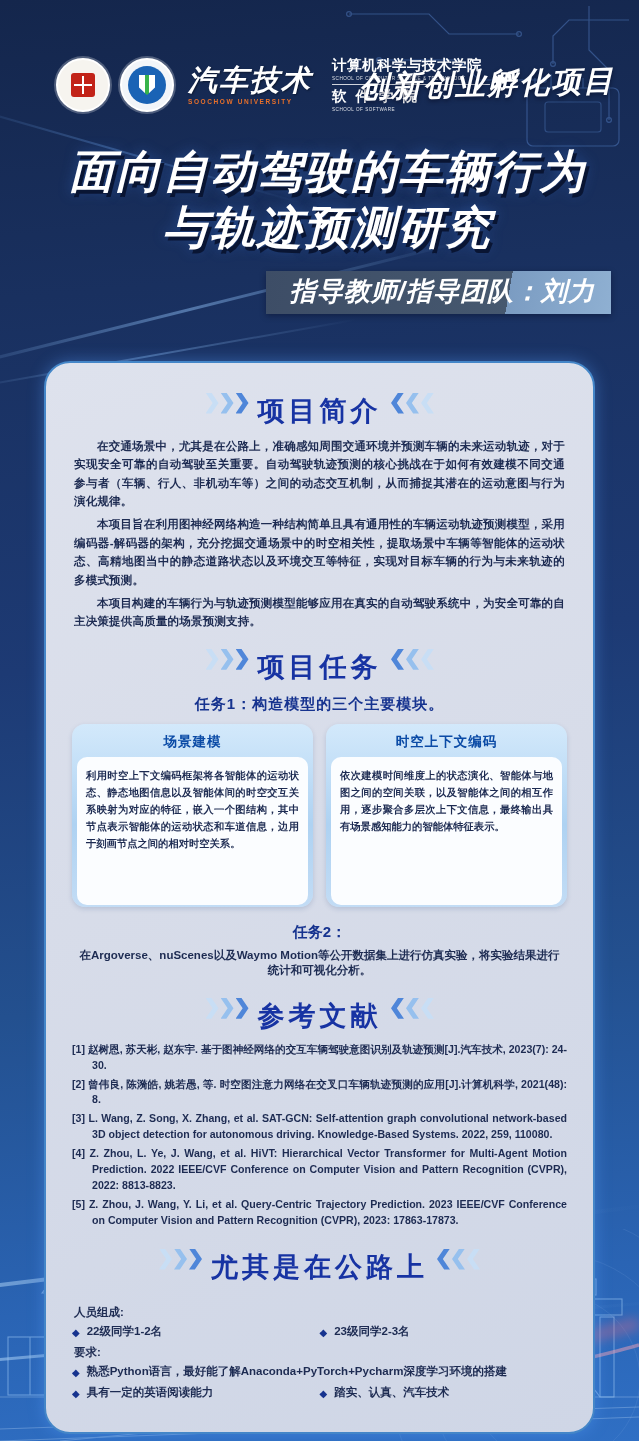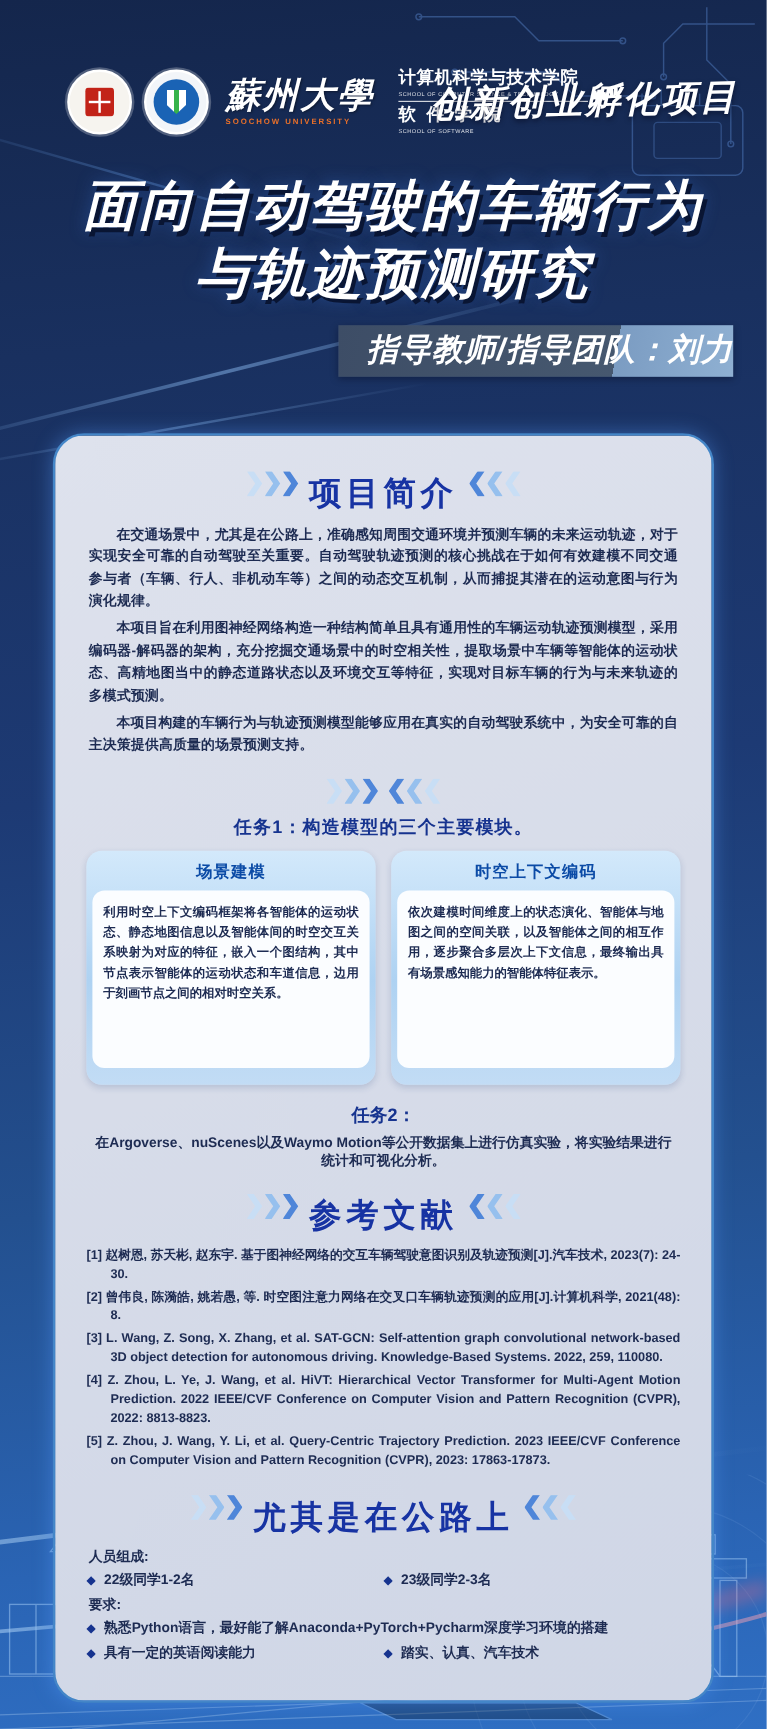--- a/index.html
+++ b/index.html
@@ -42,47 +42,47 @@
   .col-cn2{font-size:14.5px;font-weight:800;letter-spacing:9px;line-height:1.15;}
   .badge{position:absolute;top:64px;right:24px;z-index:3;color:#fff;font-size:30px;font-weight:800;
         font-style:italic;letter-spacing:2px;transform:rotate(-1.5deg);
         font-family:"Liberation Serif","DejaVu Serif",serif;text-shadow:0 2px 4px rgba(0,0,20,.5);}
   
   .title-wrap{position:relative;z-index:3;text-align:center;margin-top:32px;color:#fff;padding-left:16px;}
   .title-line{font-size:45px;font-weight:900;font-style:italic;letter-spacing:2px;line-height:1.25;
         text-shadow:3px 4px 0 rgba(8,18,46,.9),0 0 14px rgba(60,120,220,.45);}
   .advisor-row{position:relative;z-index:3;text-align:right;margin:14px 28px 0 0;}
   .advisor{display:inline-block;color:#fff;font-size:26px;font-weight:800;font-style:italic;
-        letter-spacing:1px;padding:3px 0 5px 24px;
+        letter-spacing:1px;padding:3px 16px 5px 24px;
         background:linear-gradient(100deg,#3d4d66 0%,#46586f 70%,#7b9cc2 70%,#8fb0d2 100%);
         box-shadow:0 2px 6px rgba(0,0,20,.35);}
   
   .card{position:relative;z-index:3;margin:47px 44px 0 44px;border-radius:26px;
         background:linear-gradient(160deg,#dee2ed 0%,#d7dce9 45%,#cfd6e6 100%);
         border:2px solid #4486c8;box-shadow:0 0 16px rgba(90,160,255,.4);
         padding:20px 26px 26px 26px;color:#1d2b52;}
   .sec-head{display:flex;align-items:flex-start;justify-content:center;gap:9px;margin:10px 0 8px 0;}
   .sec-title{font-size:27px;font-weight:900;color:#1733a3;letter-spacing:4px;}
   .chv{width:13px;height:21px;clip-path:polygon(0 0,45% 0,100% 50%,45% 100%,0 100%,55% 50%);}
   .chv.l{transform:scaleX(-1);}
   .chvgrp{display:flex;gap:2px;}
   .para{font-size:11.5px;font-weight:600;line-height:1.62;text-align:justify;text-indent:2em;
         margin:0 2px 4px 2px;letter-spacing:.2px;}
   .task-label{font-size:15px;font-weight:800;color:#16338f;text-align:center;margin:10px 0 10px 0;letter-spacing:1px;}
   .modules{display:flex;gap:13px;}
   .module{flex:1;background:linear-gradient(180deg,#d3e9fb 0%,#aed2f2 55%,#c2dcf5 100%);
-        border-radius:13px;padding:4px 5px 14px 5px;box-shadow:0 2px 5px rgba(40,70,130,.18);}
+        border-radius:13px;padding:4px 5px 2px 5px;box-shadow:0 2px 5px rgba(40,70,130,.18);}
   .module-title{text-align:center;font-size:13.5px;font-weight:800;color:#0b4ba6;padding:5px 0 6px 0;letter-spacing:1px;}
   .module-body{background:#fbfdff;border-radius:10px;padding:10px 9px;font-size:10.3px;font-weight:600;
         color:#1d2b52;text-align:justify;line-height:1.66;min-height:128px;}
   .task2-label{font-size:15px;font-weight:800;color:#16338f;text-align:center;margin:16px 0 6px 0;}
   .task2-body{font-size:11.5px;font-weight:600;text-align:center;margin:0 4px;}
   .refs{margin-top:6px;}
   .ref{font-size:10.6px;font-weight:600;line-height:1.5;margin:3px 0;padding-left:20px;text-indent:-20px;text-align:justify;}
-  .team{margin-top:8px;font-size:11.5px;font-weight:700;}
+  .team{margin-top:20px;font-size:11.5px;font-weight:700;}
   .team-label{margin:4px 0 4px 2px;}
   .team-row{display:flex;margin:4px 0;}
   .team-cell{flex:1;display:flex;gap:7px;align-items:flex-start;}
   .team-cell.single{flex:0 0 100%;}
   .diamond{color:#16338f;font-size:10px;line-height:1.7;}
   
   .campus{position:absolute;left:0;bottom:0;width:639px;height:212px;z-index:1;}
 </style>
 </head>
 <body>
@@ -119,21 +119,21 @@
   <div class="hdr">
     <div class="seal">
         <div class="seal-inner"></div>
       </div>
     <div class="crest">
         <div class="crest-inner">
           <div class="crest-shield"></div>
         </div>
       </div>
     <div class="uni-block">
-      <div class="uni-cn">蘇州大學</div>
+      <div class="uni-cn">汽车技术</div>
       <div class="uni-en">SOOCHOW UNIVERSITY</div>
     </div>
     <div class="col-block">
       <div class="col-cn1">计算机科学与技术学院</div>
       <div class="col-en">SCHOOL OF COMPUTER SCIENCE &amp; TECHNOLOGY</div>
       <div class="col-rule"></div>
       <div class="col-cn2">软件学院</div>
       <div class="col-en">SCHOOL OF SOFTWARE</div>
     </div>
   </div>
@@ -165,20 +165,21 @@
     <p class="para">在交通场景中，尤其是在公路上，准确感知周围交通环境并预测车辆的未来运动轨迹，对于实现安全可靠的自动驾驶至关重要。自动驾驶轨迹预测的核心挑战在于如何有效建模不同交通参与者（车辆、行人、非机动车等）之间的动态交互机制，从而捕捉其潜在的运动意图与行为演化规律。</p>
     <p class="para">本项目旨在利用图神经网络构造一种结构简单且具有通用性的车辆运动轨迹预测模型，采用编码器-解码器的架构，充分挖掘交通场景中的时空相关性，提取场景中车辆等智能体的运动状态、高精地图当中的静态道路状态以及环境交互等特征，实现对目标车辆的行为与未来轨迹的多模式预测。</p>
     <p class="para">本项目构建的车辆行为与轨迹预测模型能够应用在真实的自动驾驶系统中，为安全可靠的自主决策提供高质量的场景预测支持。</p>
 
     <div class="sec-head" style="margin-top:18px">
       <span class="chvgrp">
         <span class="chv" style="background:#c8def5"></span>
           <span class="chv" style="background:#96c0ee"></span>
           <span class="chv" style="background:#4f86d9"></span>
       </span>
+      <span class="sec-title">项目任务</span>
       <span class="chvgrp">
         <span class="chv l" style="background:#4f86d9"></span>
           <span class="chv l" style="background:#96c0ee"></span>
           <span class="chv l" style="background:#c8def5"></span>
       </span>
     </div>
     <div class="task-label">任务1：构造模型的三个主要模块。</div>
 
     <div class="modules">
       <div class="module">

